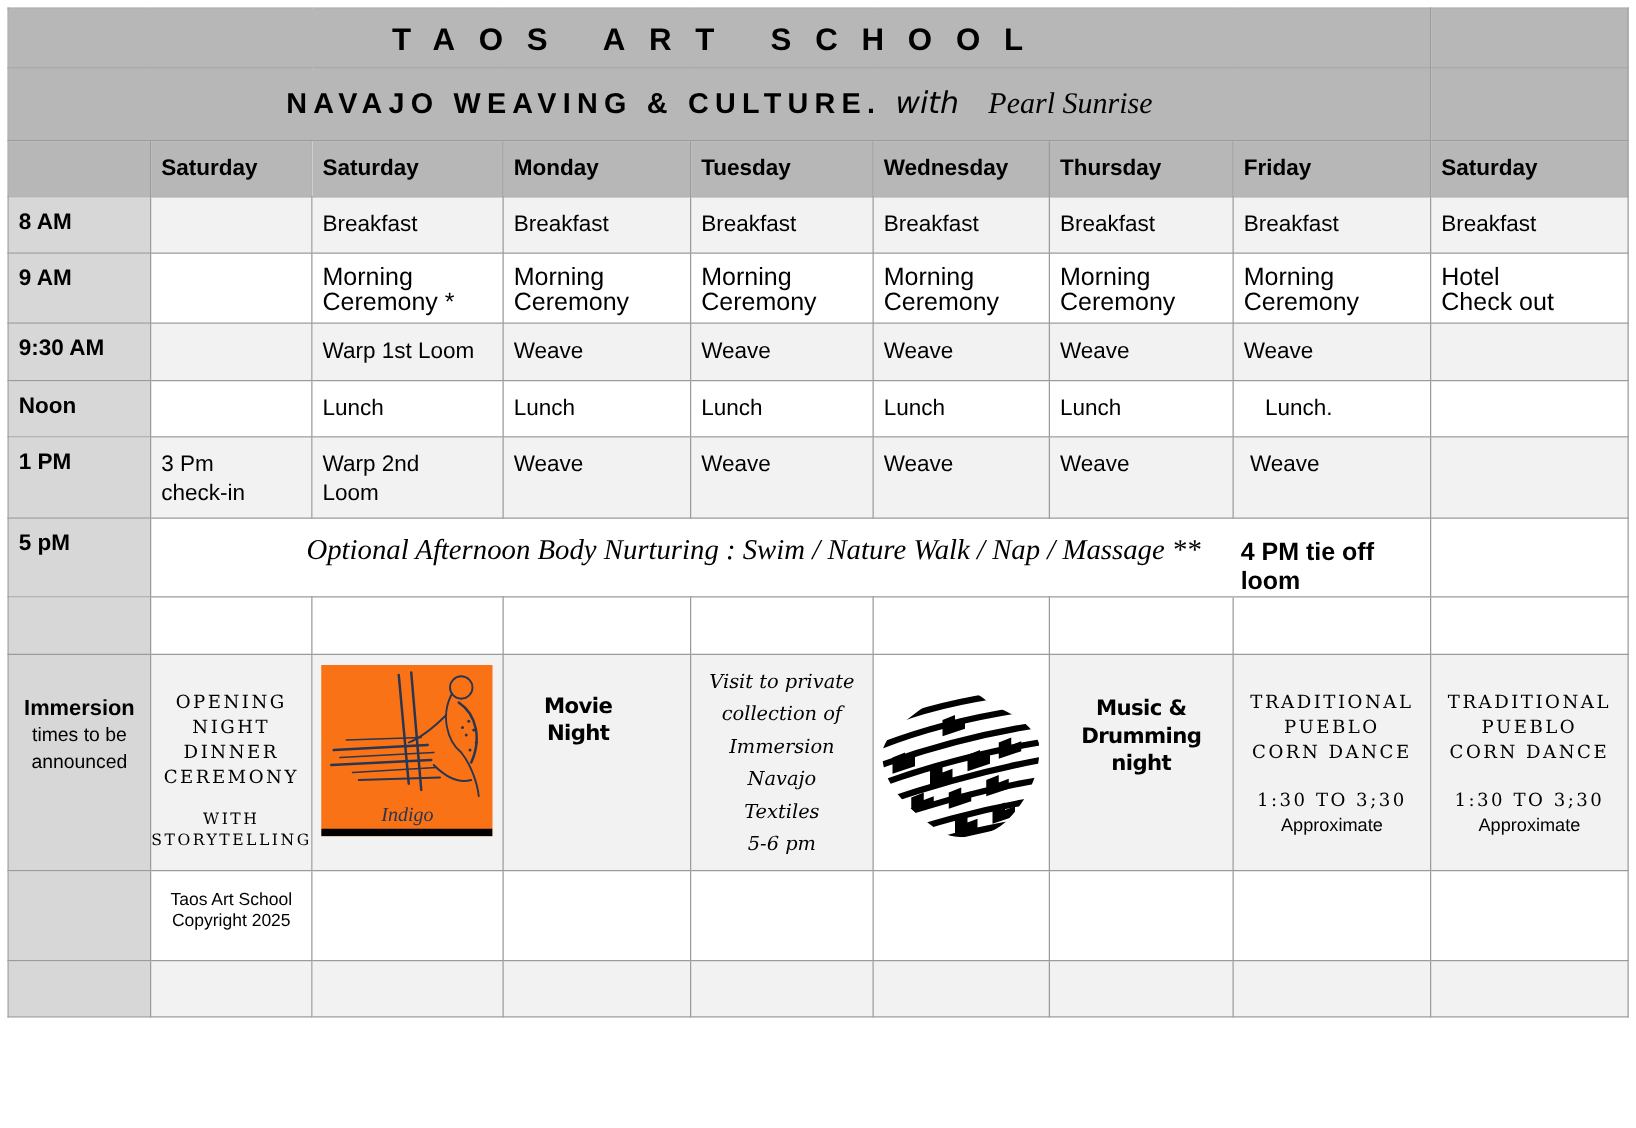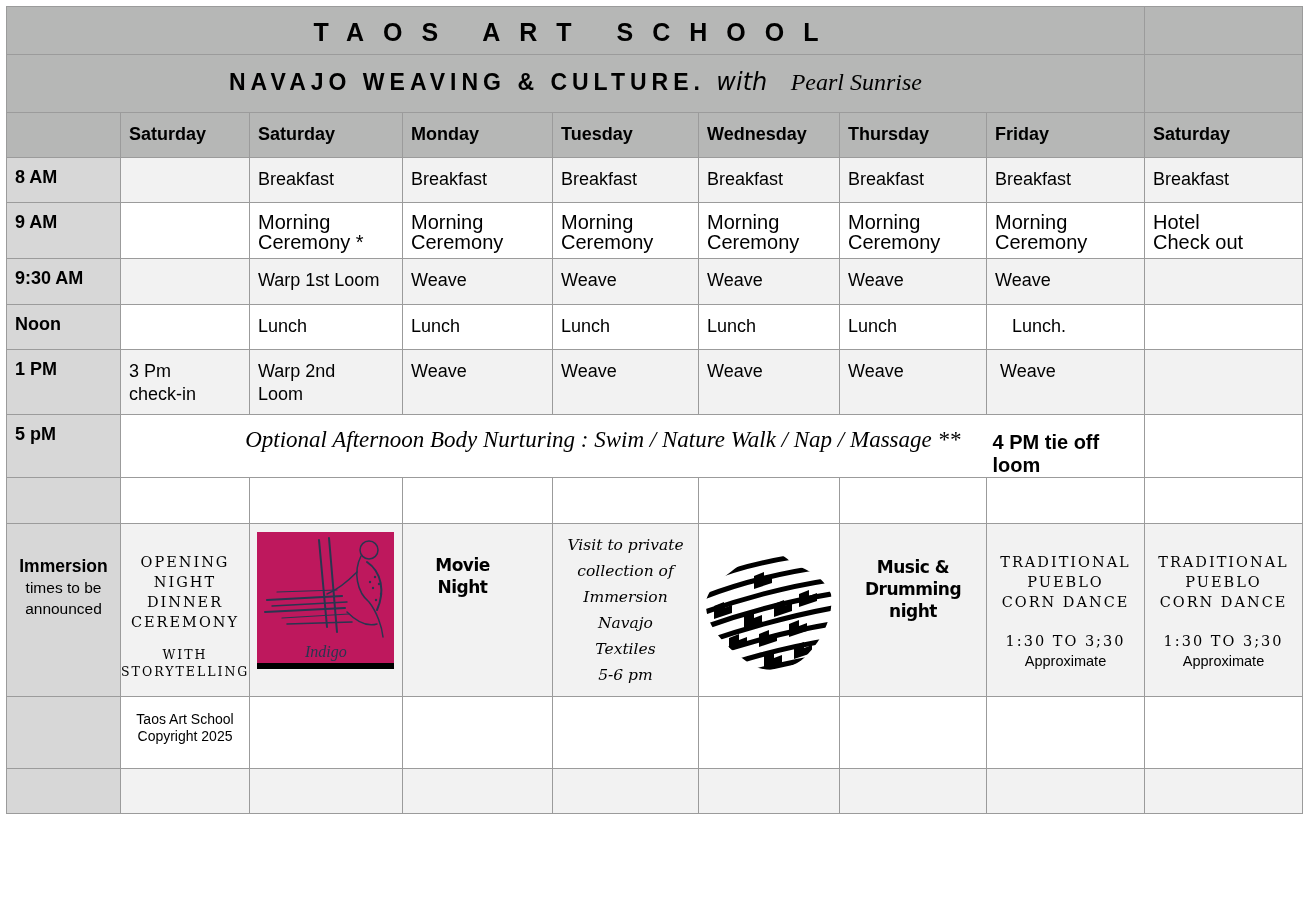--- a/index.html
+++ b/index.html
@@ -22,21 +22,21 @@
   .script { font-family: "Liberation Serif", serif; font-style: italic; font-size: 23px; }
   .thickline-top td { border-top: 2px solid #333; }
   .leftthick { border-left: 1.5px solid #333 !important; }
   .center { text-align: center; }
   .caps { font-family: "DejaVu Serif", serif; font-size: 14.5px; letter-spacing: 2px; line-height: 20px; text-transform: uppercase; }
   .hand { font-family: "DejaVu Serif", serif; font-style: italic; font-size: 15.5px; line-height: 26px; }
   .heavy { font-family: "DejaVu Sans", sans-serif; font-weight: bold; font-size: 17px; line-height: 22px; letter-spacing: -0.5px; }
   .imm { text-align: center; padding-top: 32px !important; font-size: 15.5px; line-height: 21px; }
   .imm b { font-size: 17.5px; }
   .footer { font-size: 14px; line-height: 17px; text-align: center; padding: 14px 0 0 0 !important; }
-  .img-box { margin: 8px 8px 0 7px; width: 137px; height: 137px; background: #be185d; position: relative; text-align: right; }
+  .img-box { margin: 8px 8px 0 7px; width: 137px; height: 137px; background: #f97316; position: relative; text-align: right; }
 </style>
 </head>
 <body>
 
 <table class="sched">
   <colgroup>
     <col style="width:114px">
       <col style="width:129px">
       <col style="width:153px">
       <col style="width:150px">

